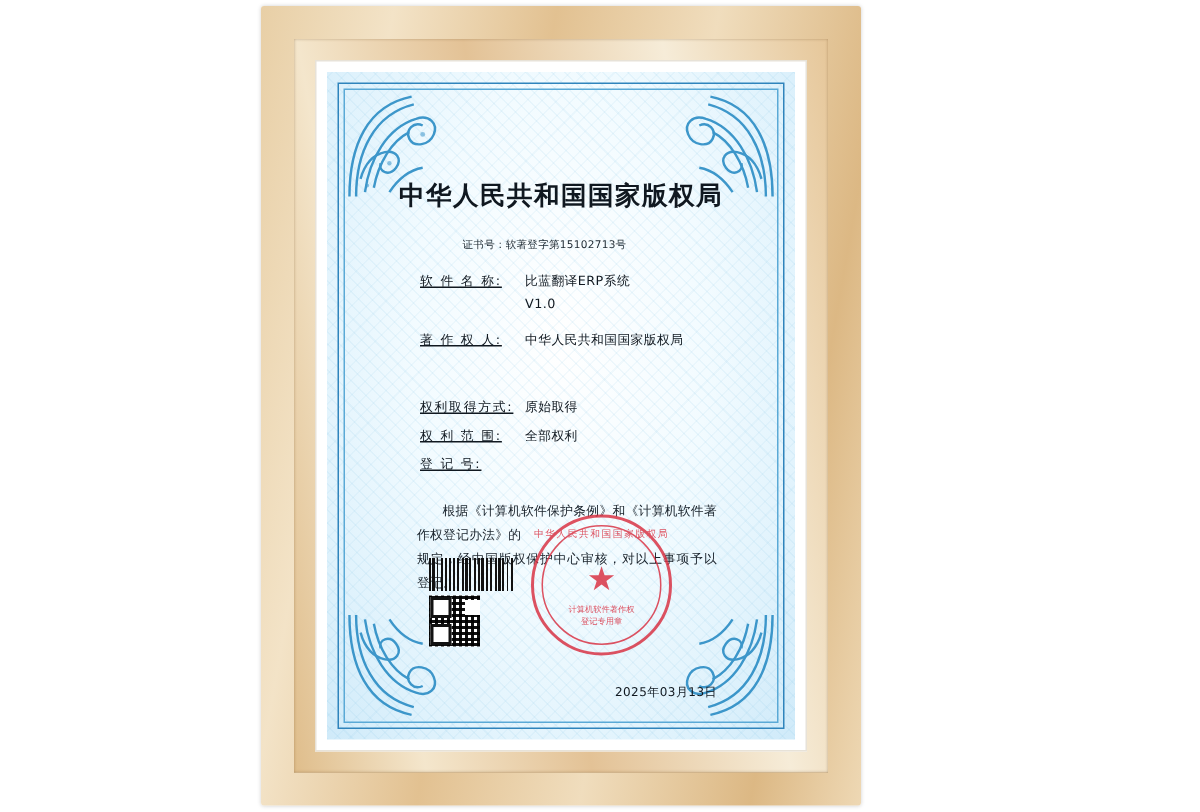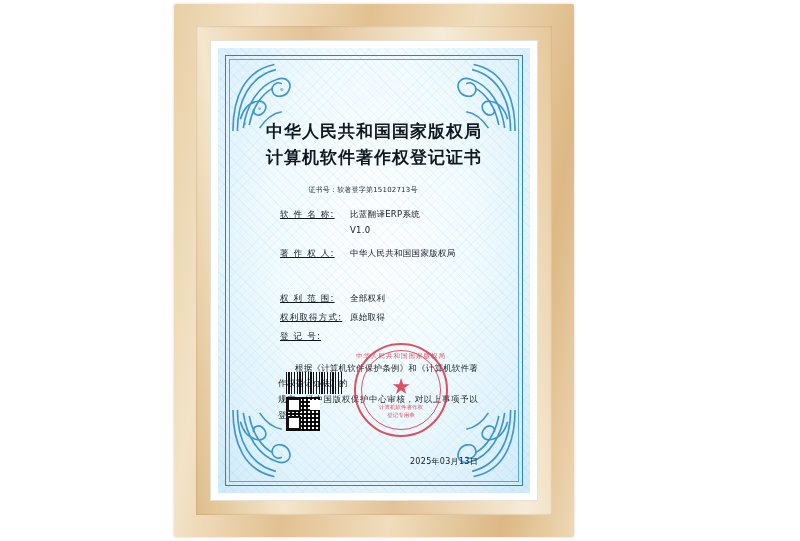--- a/index.html
+++ b/index.html
@@ -304,21 +304,20 @@
         <path d="M26 88 C30 66 42 46 58 38"></path>
         <path d="M14 80 C18 66 26 58 36 56 C46 54 52 62 46 70 C40 78 30 74 32 66"></path>
         <path d="M40 92 C48 80 58 72 70 70"></path>
       </g>
     </svg>
 
     <div class="content">
 
       <div class="title-block">
         <div class="title-line">中华人民共和国国家版权局</div>
-        <div class="title-line">计算机软件著作权登记证书</div>
       </div>
 
       <div class="cert-no">证书号：软著登字第15102713号</div>
 
       <div class="fields">
 
         <div class="row">
           <div class="lbl">软 件 名 称:</div>
           <div class="val">
             <span>比蓝翻译ERP系统</span>
@@ -329,27 +328,27 @@
         <div class="gap-sm"></div>
 
         <div class="row">
           <div class="lbl">著 作 权 人:</div>
           <div class="val">中华人民共和国国家版权局</div>
         </div>
 
         <div class="gap-lg"></div>
 
         <div class="row">
+          <div class="lbl">权利取得方式:</div>
+          <div class="val">原始取得</div>
+        </div>
+
+        <div class="row">
           <div class="lbl">权 利 范 围:</div>
           <div class="val">全部权利</div>
-        </div>
-
-        <div class="row">
-          <div class="lbl">权利取得方式:</div>
-          <div class="val">原始取得</div>
         </div>
 
         <div class="row">
           <div class="lbl">登 记 号:</div>
         </div>
 
       </div>
 
       <div class="para">
         <span class="indent"></span><span>根据《计算机软件保护条例》和《计算机软件著作权登记办法》的</span><br>

